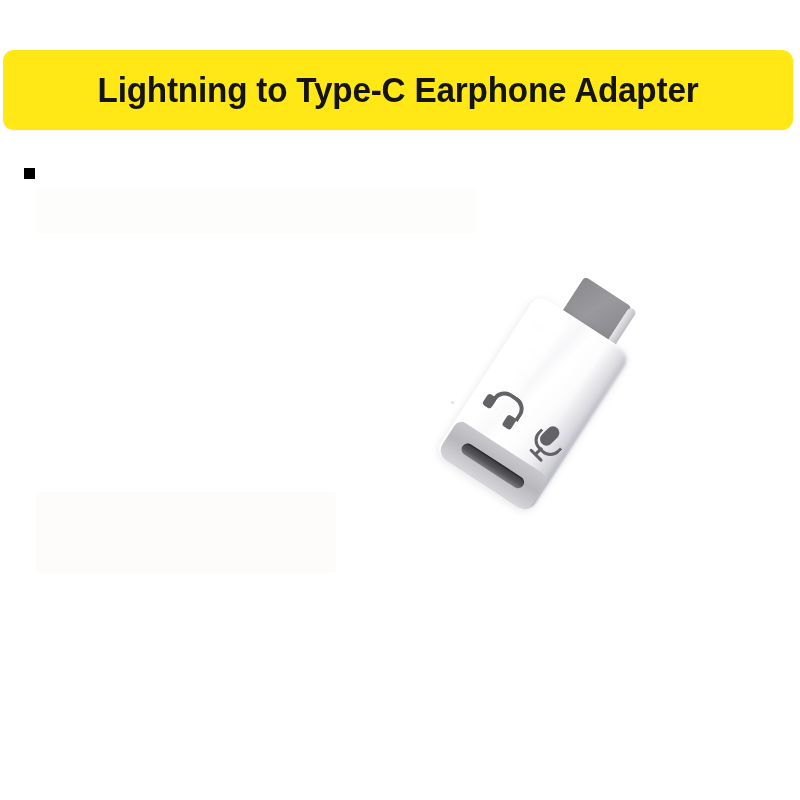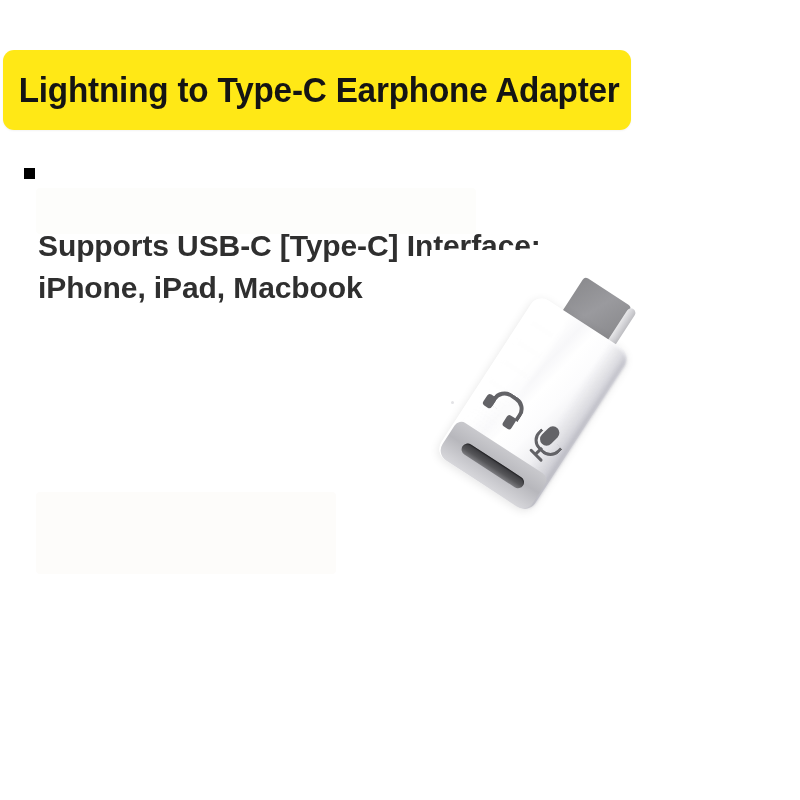--- a/index.html
+++ b/index.html
@@ -21,21 +21,21 @@
     width: 800px;
     height: 800px;
     background: #ffffff;
   }
 
   
   .title-banner {
     position: absolute;
     left: 3px;
     top: 50px;
-    width: 628px;
+    width: 790px;
     height: 80px;
     background: #ffe816;
     border-radius: 11px;
     box-shadow: 0 1px 2px rgba(0,0,0,0.05);
   }
   .title-banner-text {
     position: absolute;
     left: 0; right: 0;
     top: 50%;
     transform: translateY(-50%);
@@ -330,22 +330,20 @@
 
   <div class="title-banner">
     <div class="title-banner-text">Lightning to Type-C Earphone Adapter</div>
   </div>
 
   <div class="bullet-square"></div>
 
   <div class="copy-panel"></div>
   <div class="copy-panel-2"></div>
 
-  <div id="feature-1" class="feature-block">Supports USB-C [Type-C] Interface:
-iPhone, iPad, Macbook</div>
 
 
   <div class="product-photo">
     <div class="product-stage">
 
       <div class="photo-speck"></div>
 
       <div class="adapter">
 
         <div class="usbc-tab">

